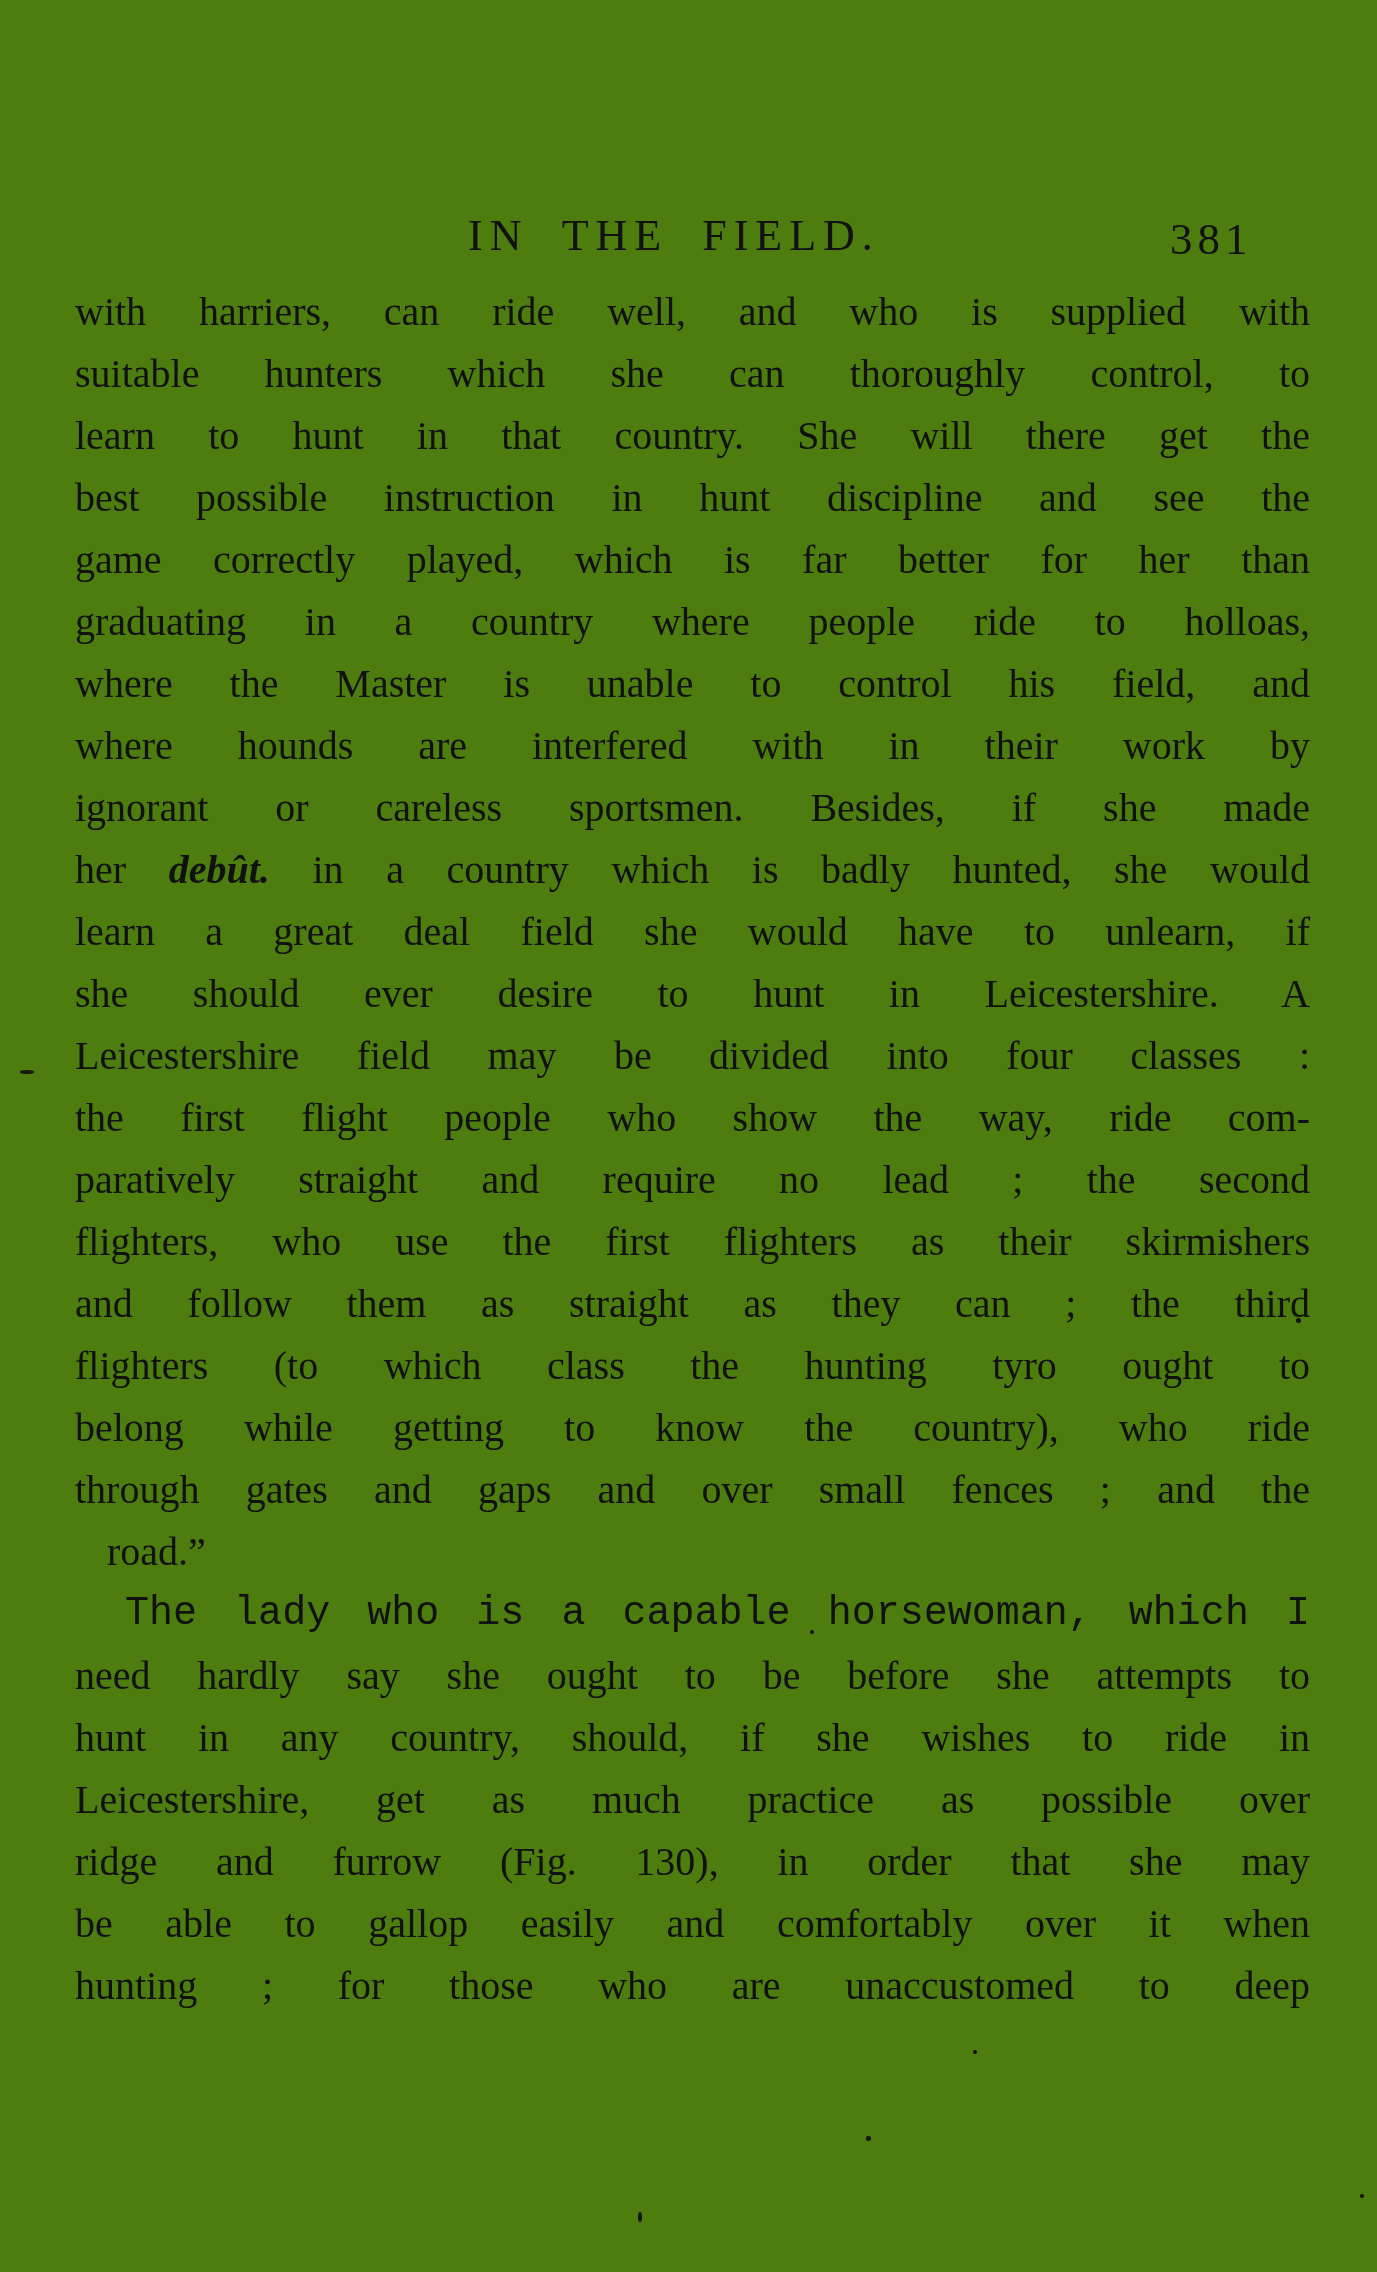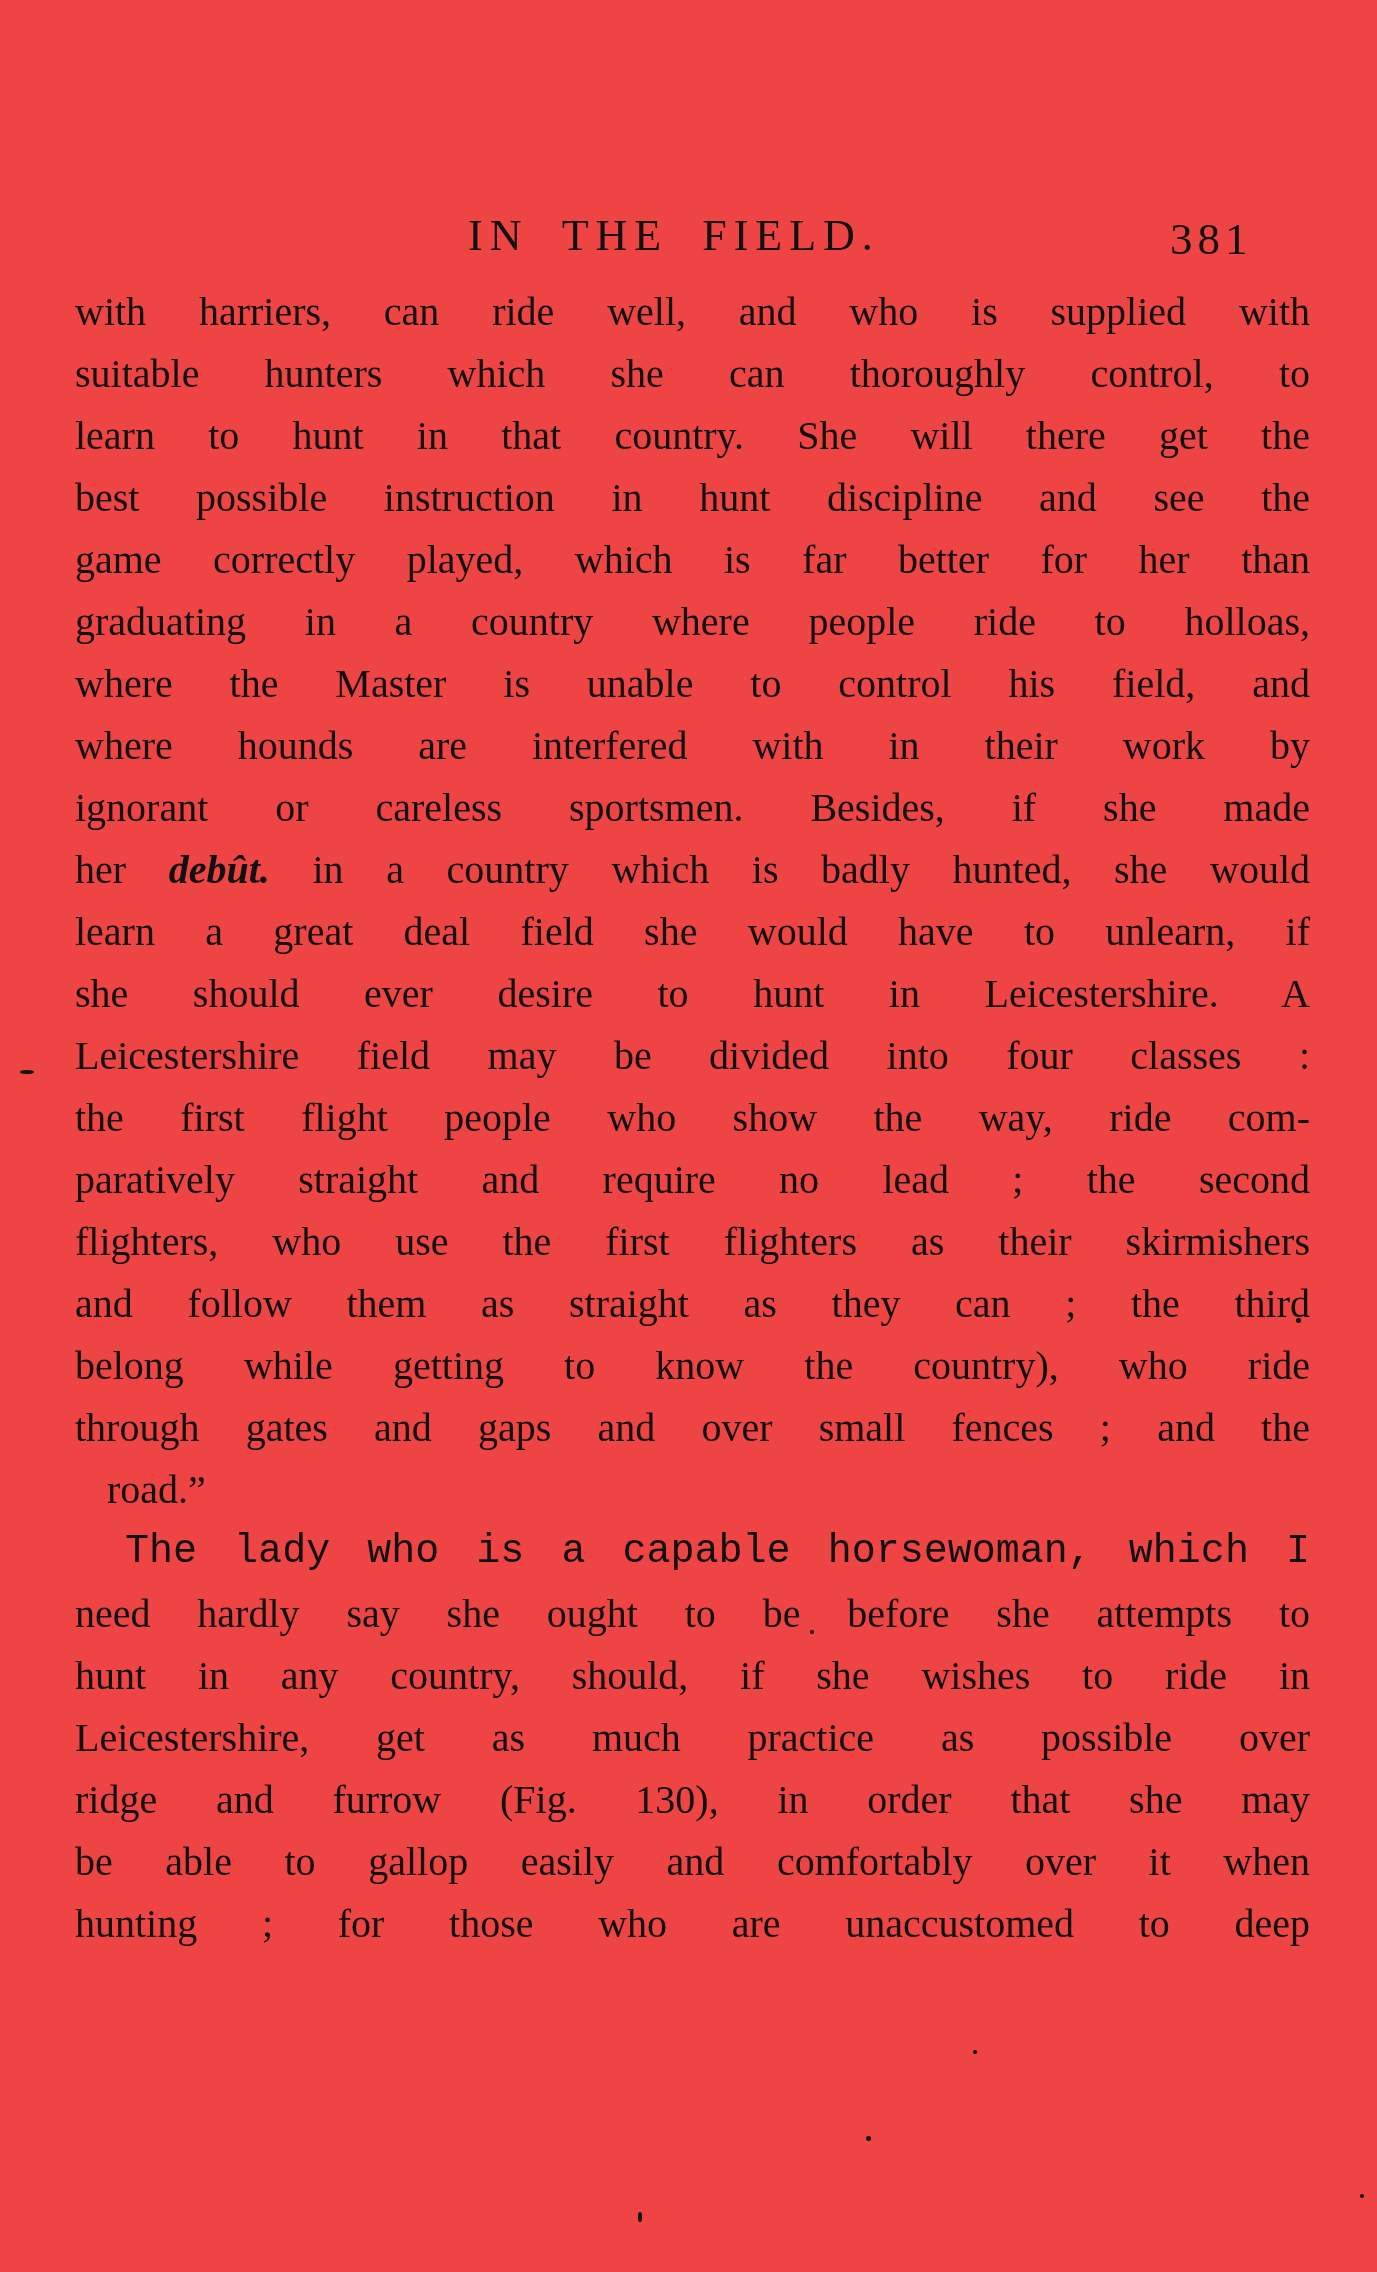--- a/index.html
+++ b/index.html
@@ -1,19 +1,19 @@
 <!DOCTYPE html>
 <html><head>
 <meta charset="utf-8">
 <style>
   html,body{margin:0;padding:0;background:#e8e8e8;}
   #page{
     position:relative;
     width:1377px;height:2272px;
-    background:#ef4444;
+    background:#4d7c0f;
     overflow:hidden;
     font-family:"Liberation Serif","DejaVu Serif",serif;
     color:#111;
   }
   #running-header{
     position:absolute;left:468px;top:210px;
     font-size:44px;letter-spacing:7px;word-spacing:16px;
     white-space:nowrap;
   }
   #page-number{
@@ -54,20 +54,21 @@
       <div class="line"><span>where hounds are interfered with in their work by</span></div>
       <div class="line"><span>ignorant or careless sportsmen.  Besides, if she made</span></div>
       <div class="line"><span>her </span><i>debût.</i><span> in a country which is badly hunted, she would</span></div>
       <div class="line"><span>learn a great deal field she would have to unlearn, if</span></div>
       <div class="line"><span>she should ever desire to hunt in Leicestershire.  A</span></div>
       <div class="line"><span>Leicestershire field may be divided into four classes :</span></div>
       <div class="line"><span>the first flight people who show the way, ride com-</span></div>
       <div class="line"><span>paratively straight and require no lead ; the second</span></div>
       <div class="line"><span>flighters, who use the first flighters as their skirmishers</span></div>
       <div class="line"><span>and follow them as straight as they can ; the third</span></div>
+      <div class="line"><span>flighters (to which class the hunting tyro ought to</span></div>
       <div class="line"><span>belong while getting to know the country), who ride</span></div>
       <div class="line"><span>through gates and gaps and over small fences ; and the</span></div>
       <div class="line nojust"><span>road.”</span></div>
       <div class="line indent"><span>The lady who is a capable horsewoman, which I</span></div>
       <div class="line"><span>need hardly say she ought to be before she attempts to</span></div>
       <div class="line"><span>hunt in any country, should, if she wishes to ride in</span></div>
       <div class="line"><span>Leicestershire, get as much practice as possible over</span></div>
       <div class="line"><span>ridge and furrow (Fig. 130), in order that she may</span></div>
       <div class="line"><span>be able to gallop easily and comfortably over it when</span></div>
       <div class="line"><span>hunting ; for those who are unaccustomed to deep</span></div>

